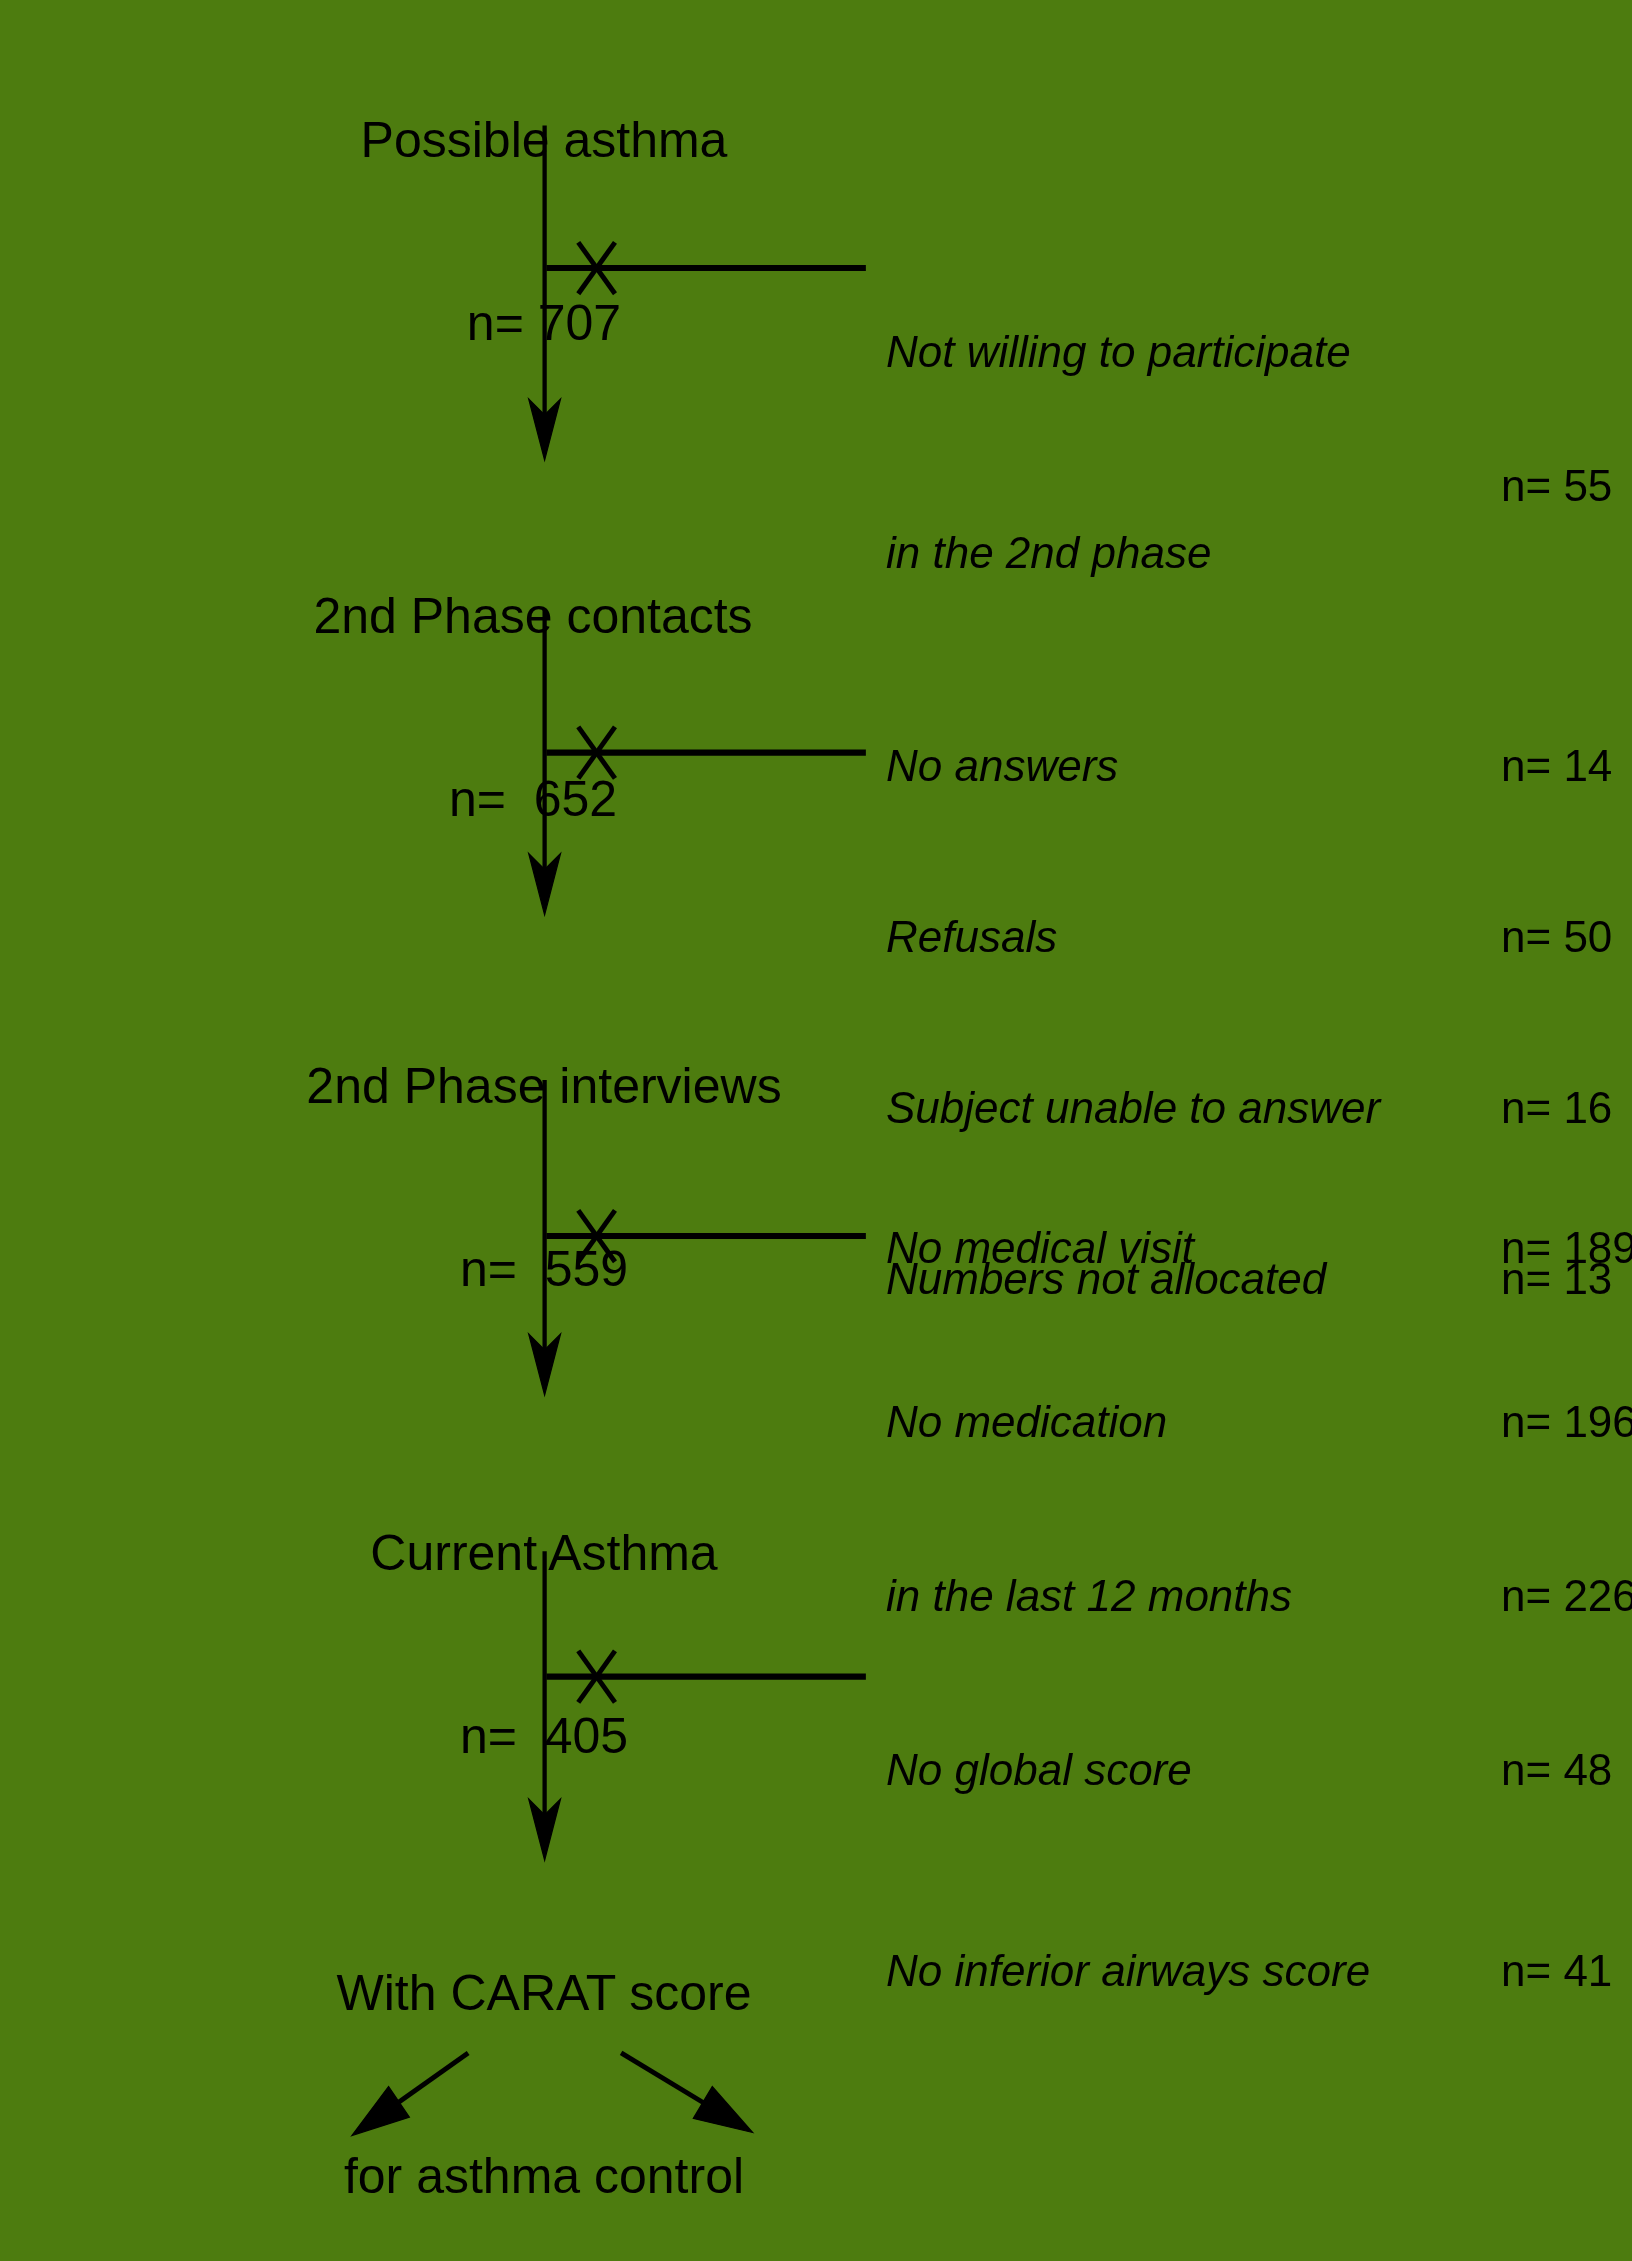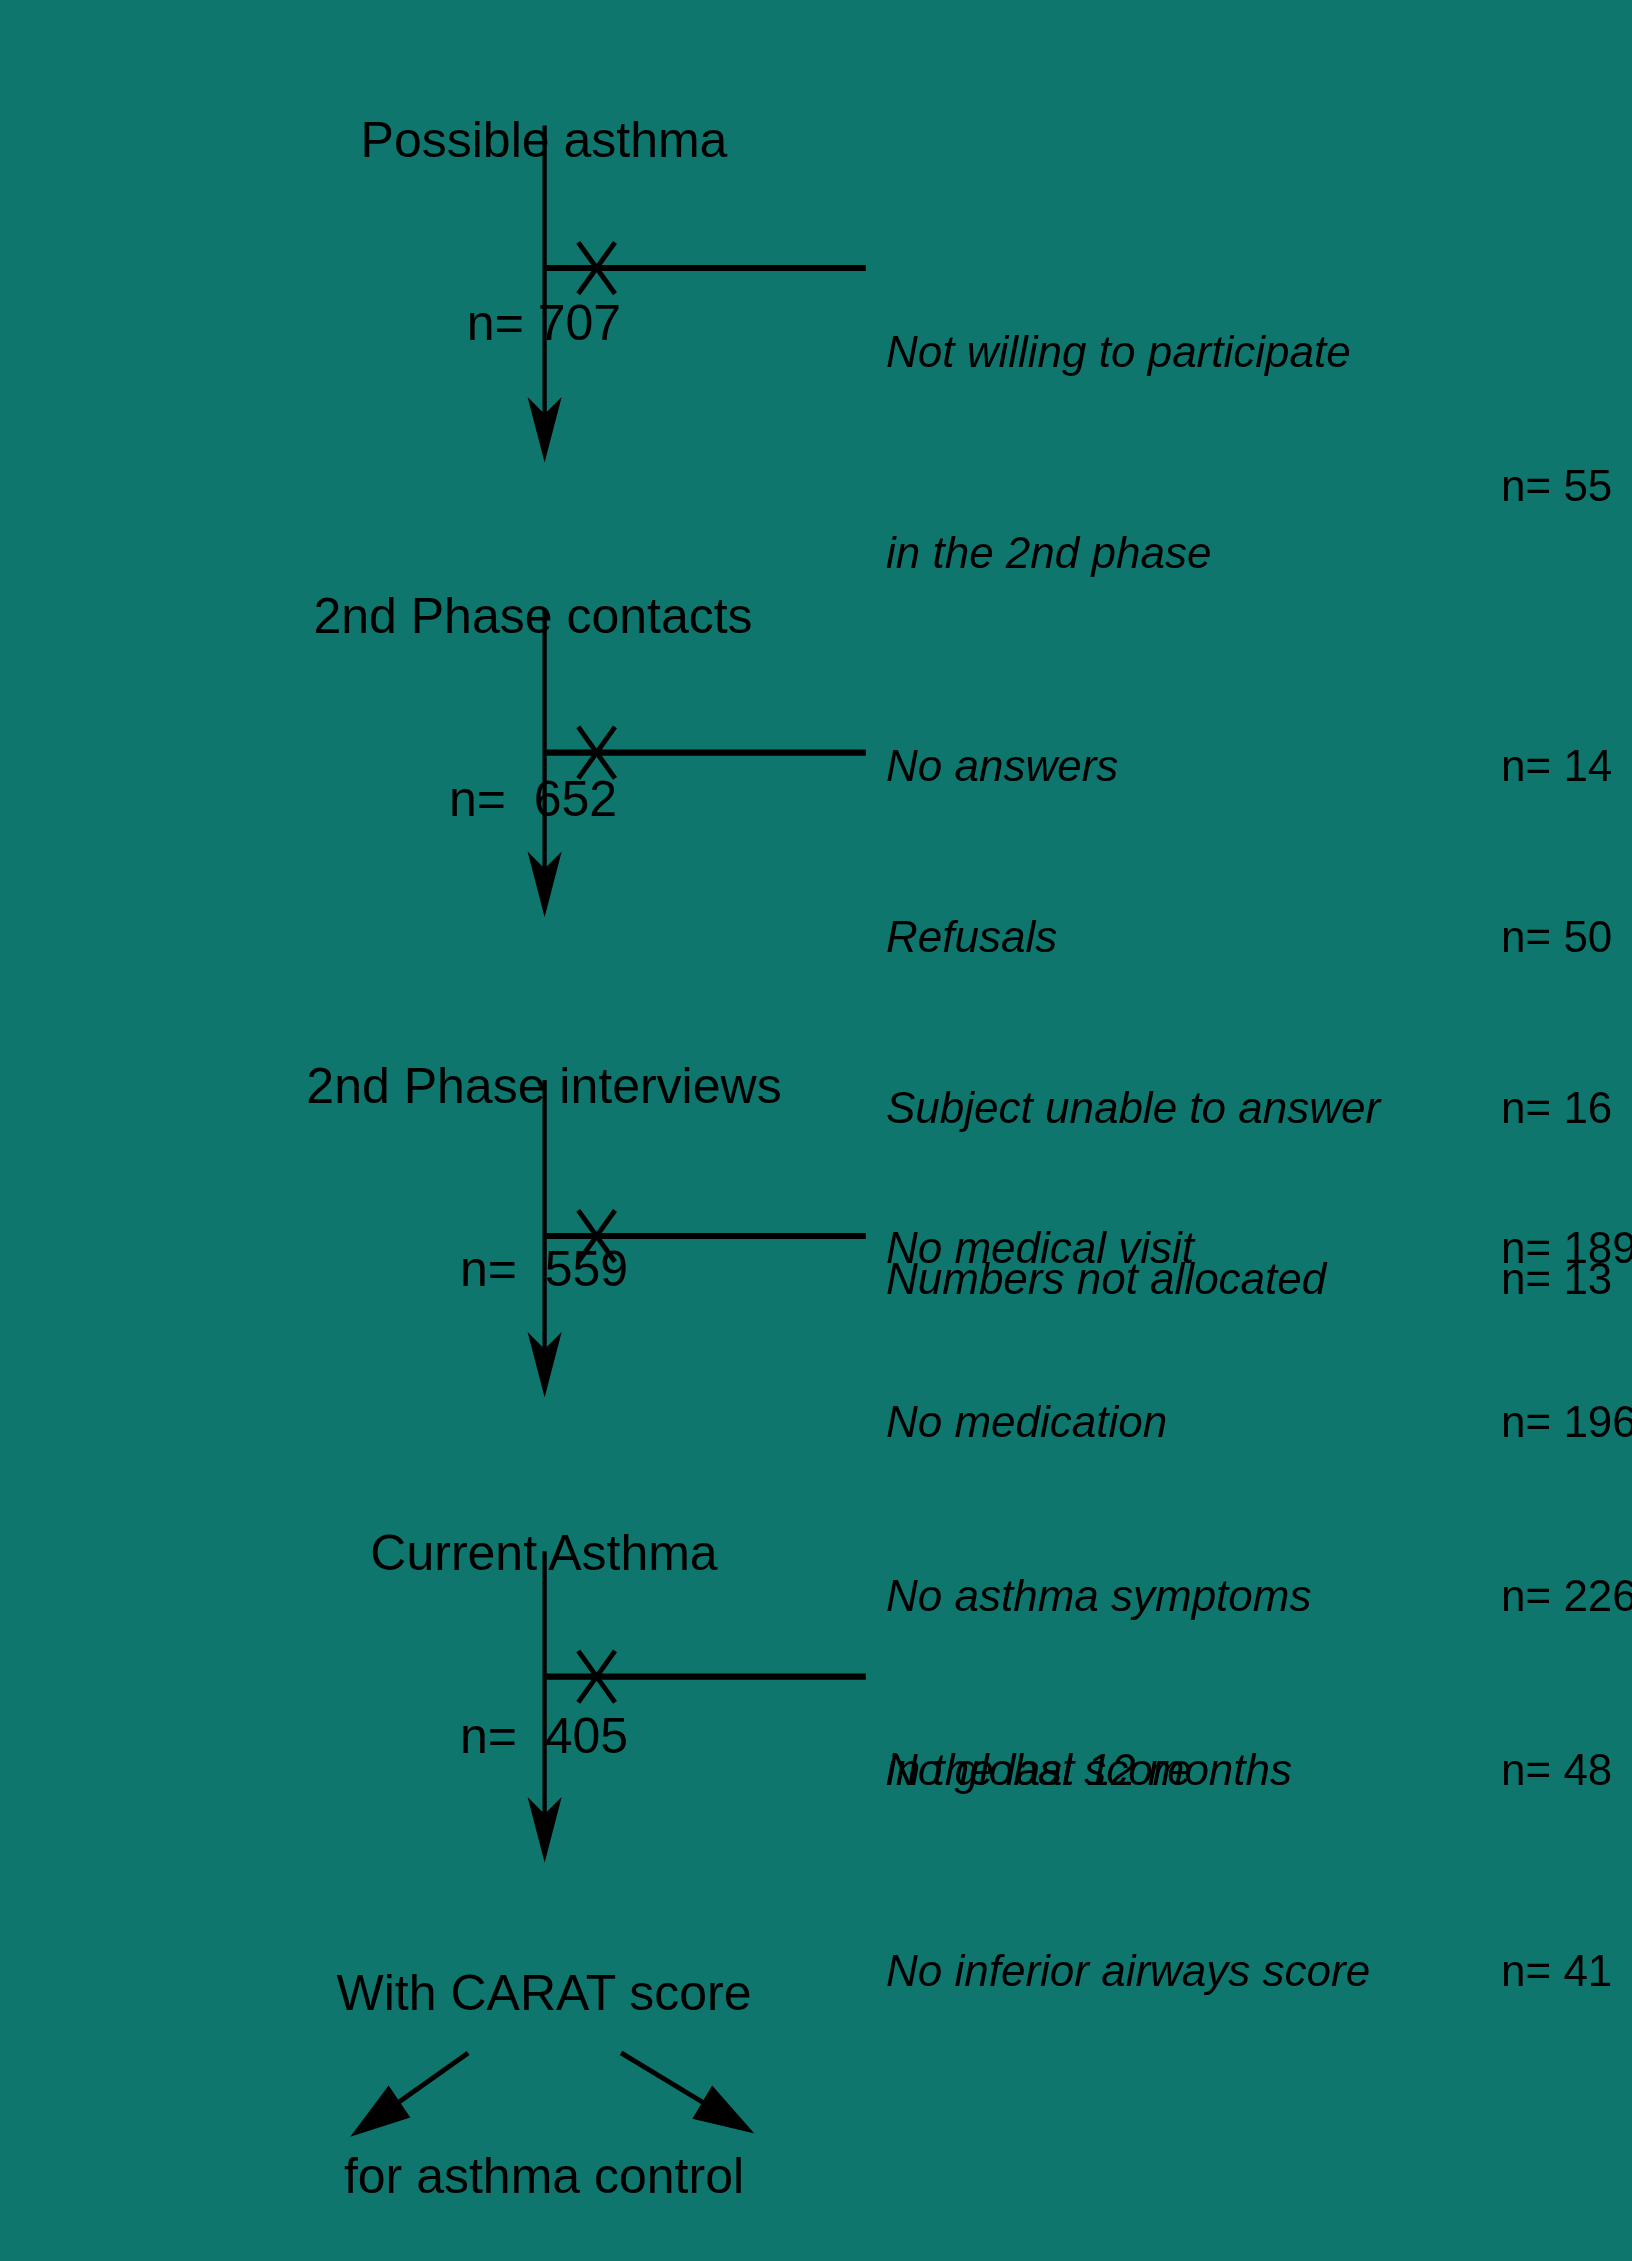--- a/index.html
+++ b/index.html
@@ -1,19 +1,19 @@
 <!DOCTYPE html>
 <html style="font-size:9.8px"><head>
 <meta charset="utf-8">
 <style>
   html,body{margin:0;padding:0;background:#ffffff;}
   #canvas{
     position:relative;
     width:1632px;height:2261px;
-    background:#0f766e;
+    background:#4d7c0f;
     font-family:"Liberation Sans","DejaVu Sans",sans-serif;
     color:#000000;
     overflow:hidden;
   }
   .node{
     position:absolute;
     text-align:center;
     font-size:50px;
     line-height:61px;
     white-space:pre;
@@ -167,21 +167,20 @@
   <div class="excl-values lh93" style="top:623px;">
     <div>n= 14</div>
     <div>n= 50</div>
     <div>n= 16</div>
     <div>n= 13</div>
   </div>
 
   <div class="excl-labels lh95" style="top:1103px;">
     <div>No medical visit</div>
     <div>No medication</div>
-    <div>No asthma symptoms</div>
     <div>in the last 12 months</div>
   </div>
   <div class="excl-values lh95" style="top:1103px;">
     <div>n= 189</div>
     <div>n= 196</div>
     <div>n= 226</div>
     <div></div>
   </div>
 
   <div class="excl-labels lh110" style="top:1602px;">

